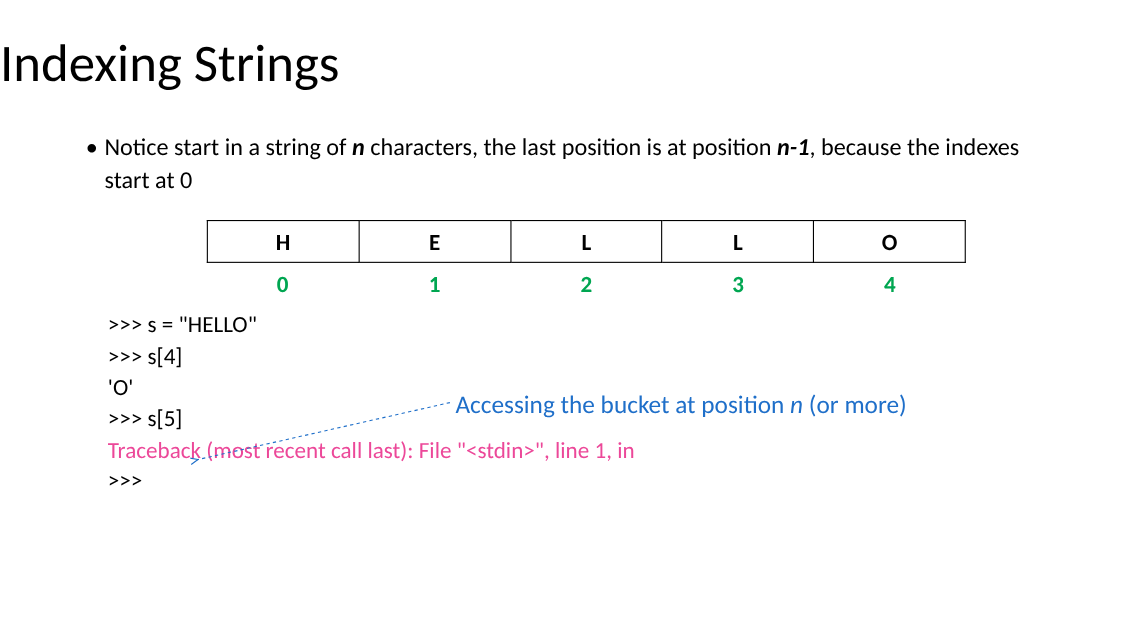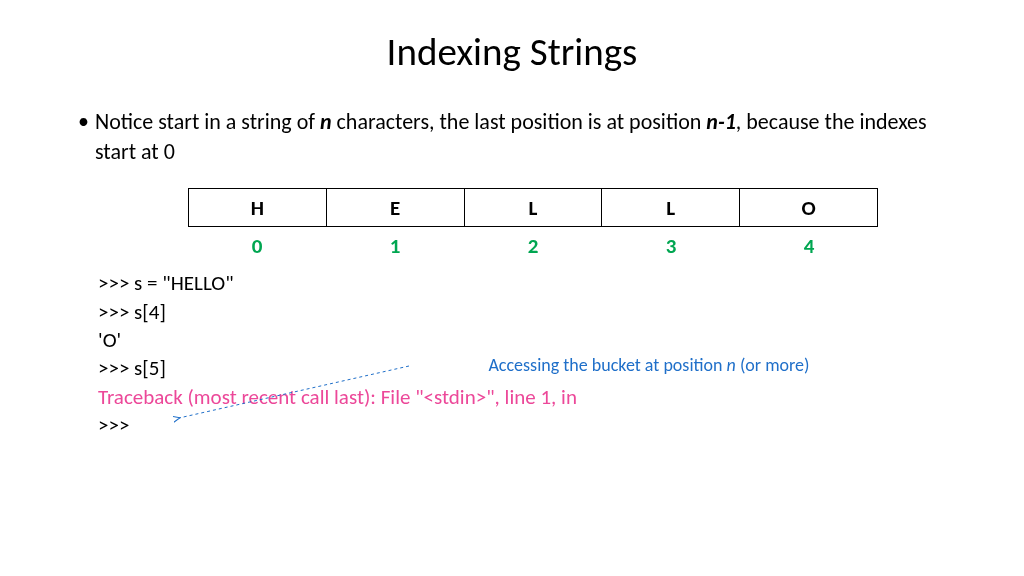--- a/index.html
+++ b/index.html
@@ -6,22 +6,21 @@
   body {
     width: 1024px;
     height: 576px;
     font-family: Calibri, 'Segoe UI', Arial, sans-serif;
     background: #fff;
     color: #000;
     position: relative;
     overflow: hidden;
   }
   .title {
-    text-align: center;
-    font-size: 39px;
+    font-size: 48px;
     font-weight: 400;
     margin-top: 28px;
     margin-bottom: 32px;
   }
   .content {
     padding: 0 78px 0 78px;
   }
   .bullet-wrap {
     display: flex;
     align-items: flex-start;
@@ -69,24 +68,23 @@
     font-size: 21px;
     line-height: 1.35;
   }
   .code-line { white-space: pre; }
   .err { color: #ec4899; }
   .callout {
     position: absolute;
     left: 414px;
     top: 354px;
     color: #1f6fc9;
-    font-size: 18px;
+    font-size: 23px;
     line-height: 1.3;
     width: 470px;
-    text-align: center;
   }
   .callout .nit { font-style: italic; }
   svg.arrow {
     position: absolute;
     left: 173px;
     top: 360px;
     pointer-events: none;
   }
 </style>
 </head>

